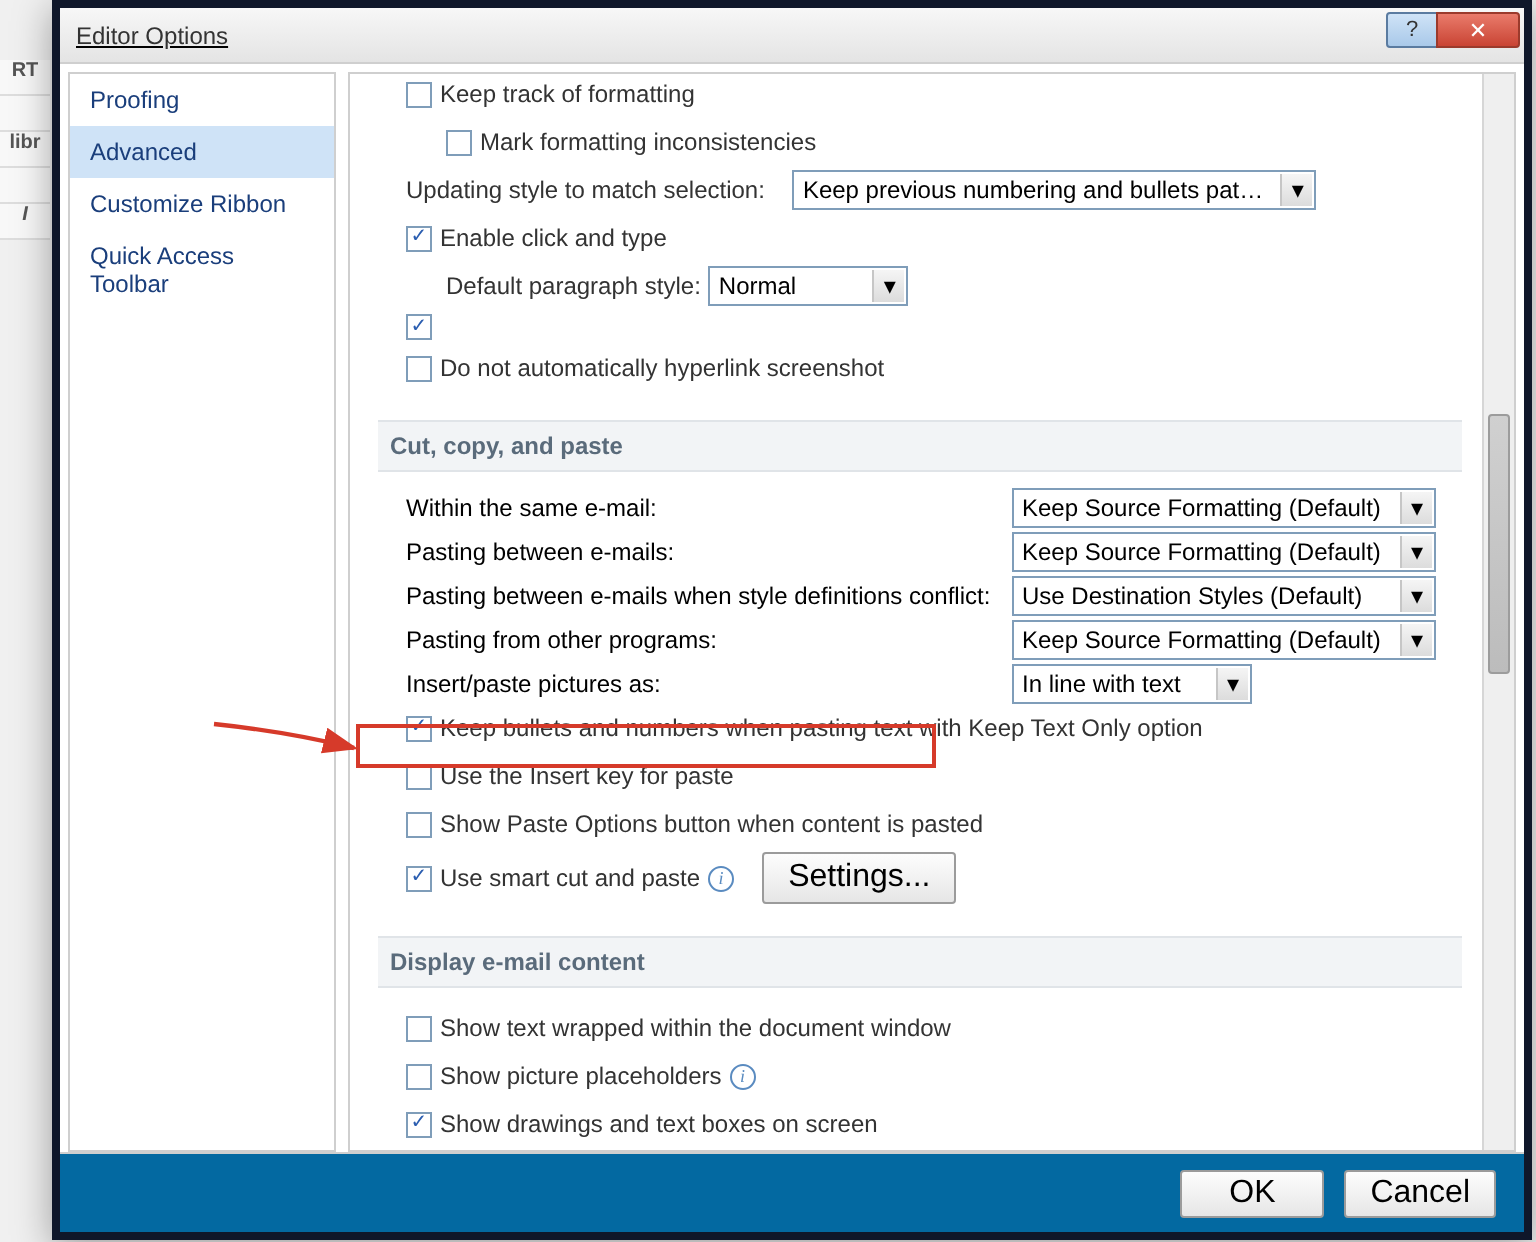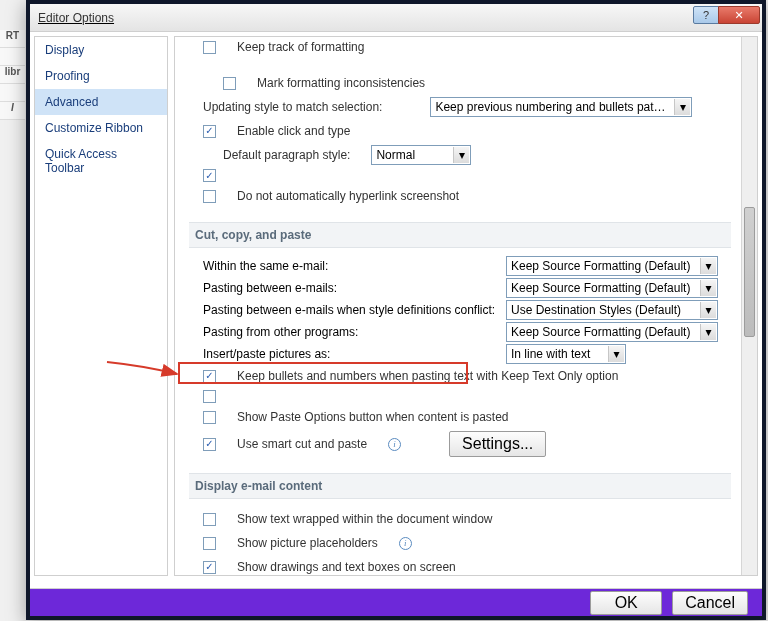--- a/index.html
+++ b/index.html
@@ -94,21 +94,21 @@
   }
   .section-hdr {
     font-weight: bold;
     color: #5a6b7b;
     background: #f2f4f6;
     border-top:1px solid #e0e4e8;
     border-bottom:1px solid #e0e4e8;
     padding: 5px 6px;
     margin: 14px 0 8px 0;
   }
-  .row { display:flex; align-items:center; gap:21px; padding: 2px 0 2px 14px; line-height:20px; }
+  .row { display:flex; align-items:center; gap:4px; padding: 2px 0 2px 14px; line-height:20px; }
   .row .lbl { color:#333; }
   .chk {
     width:13px; height:13px; border:1px solid #7f9db9; background:#fff;
     display:inline-flex; align-items:center; justify-content:center;
     font-size:10px; color:#2a5db0;
   }
   .chk.on::after { content:"✓"; }
   .disabled { color:#9a9a9a; }
   .select {
     border:1px solid #7f9db9;
@@ -127,23 +127,23 @@
   }
   .select .txt { padding-right:20px; white-space:nowrap; overflow:hidden; text-overflow:ellipsis; }
   .btn {
     border:1px solid #9b9b9b;
     background: linear-gradient(#fdfdfd,#e6e6e6);
     padding: 2px 12px;
     border-radius:2px;
     font-size:16px;
   }
   .footer {
-    position:absolute; left:0; right:0; bottom:0; height:28px;
+    position:absolute; left:0; right:0; bottom:0; height:40px;
     border-top:1px solid #cfcfcf;
-    background:#6d28d9;
+    background:#0369a1;
     display:flex; align-items:center; justify-content:flex-end;
     gap:10px; padding-right:14px;
   }
   .footer .btn { min-width:72px; text-align:center; }
   .highlight-box {
     position:absolute;
     left: 178px; top: 362px;
     width: 290px; height: 22px;
     border: 2px solid #d63a2a;
     pointer-events:none;
@@ -182,35 +182,34 @@
   <div class="titlebar">
     <span>Editor Options</span>
     <div class="win-btns">
       <div class="win-btn help">?</div>
       <div class="win-btn close">✕</div>
     </div>
   </div>
 
   <div class="body">
     <div class="sidebar">
-      <div class="sidebar-item"><span>Display</span></div>
       <div class="sidebar-item"><span>Proofing</span></div>
       <div class="sidebar-item selected"><span>Advanced</span></div>
       <div class="sidebar-item"><span>Customize Ribbon</span></div>
       <div class="sidebar-item"><span>Quick Access Toolbar</span></div>
     </div>
 
     <div class="main">
       <div class="scroll">
 
         <div class="row" style="padding-left:14px; margin-top:-2px;">
           <span class="chk"></span>
           <span class="lbl">Keep track of formatting</span>
         </div>
-        <div class="row" style="padding-left:34px;margin-top:12px;">
+        <div class="row" style="padding-left:34px;">
           <span class="chk"></span>
           <span class="lbl disabled">Mark formatting inconsistencies</span>
         </div>
         <div class="row">
           <span class="lbl">Updating style to match selection:</span>
           <span style="flex:0 0 6px"></span>
           <span class="select" style="width:262px">
             <span class="txt">Keep previous numbering and bullets pattern</span>
             <span class="arrow">▾</span>
           </span>
@@ -267,20 +266,21 @@
                 <span class="arrow">▾</span>
               </span></div>
         </div>
 
         <div class="row">
           <span class="chk on"></span>
           <span class="lbl">Keep bullets and numbers when pasting text with Keep Text Only option</span>
         </div>
         <div class="row">
           <span class="chk"></span>
+          <span class="lbl">Use the Insert key for paste</span>
         </div>
         <div class="row">
           <span class="chk"></span>
           <span class="lbl">Show Paste Options button when content is pasted</span>
         </div>
         <div class="row">
           <span class="chk on"></span>
           <span class="lbl">Use smart cut and paste</span>
           <span class="info-icon">i</span>
           <span style="width:6px"></span>

